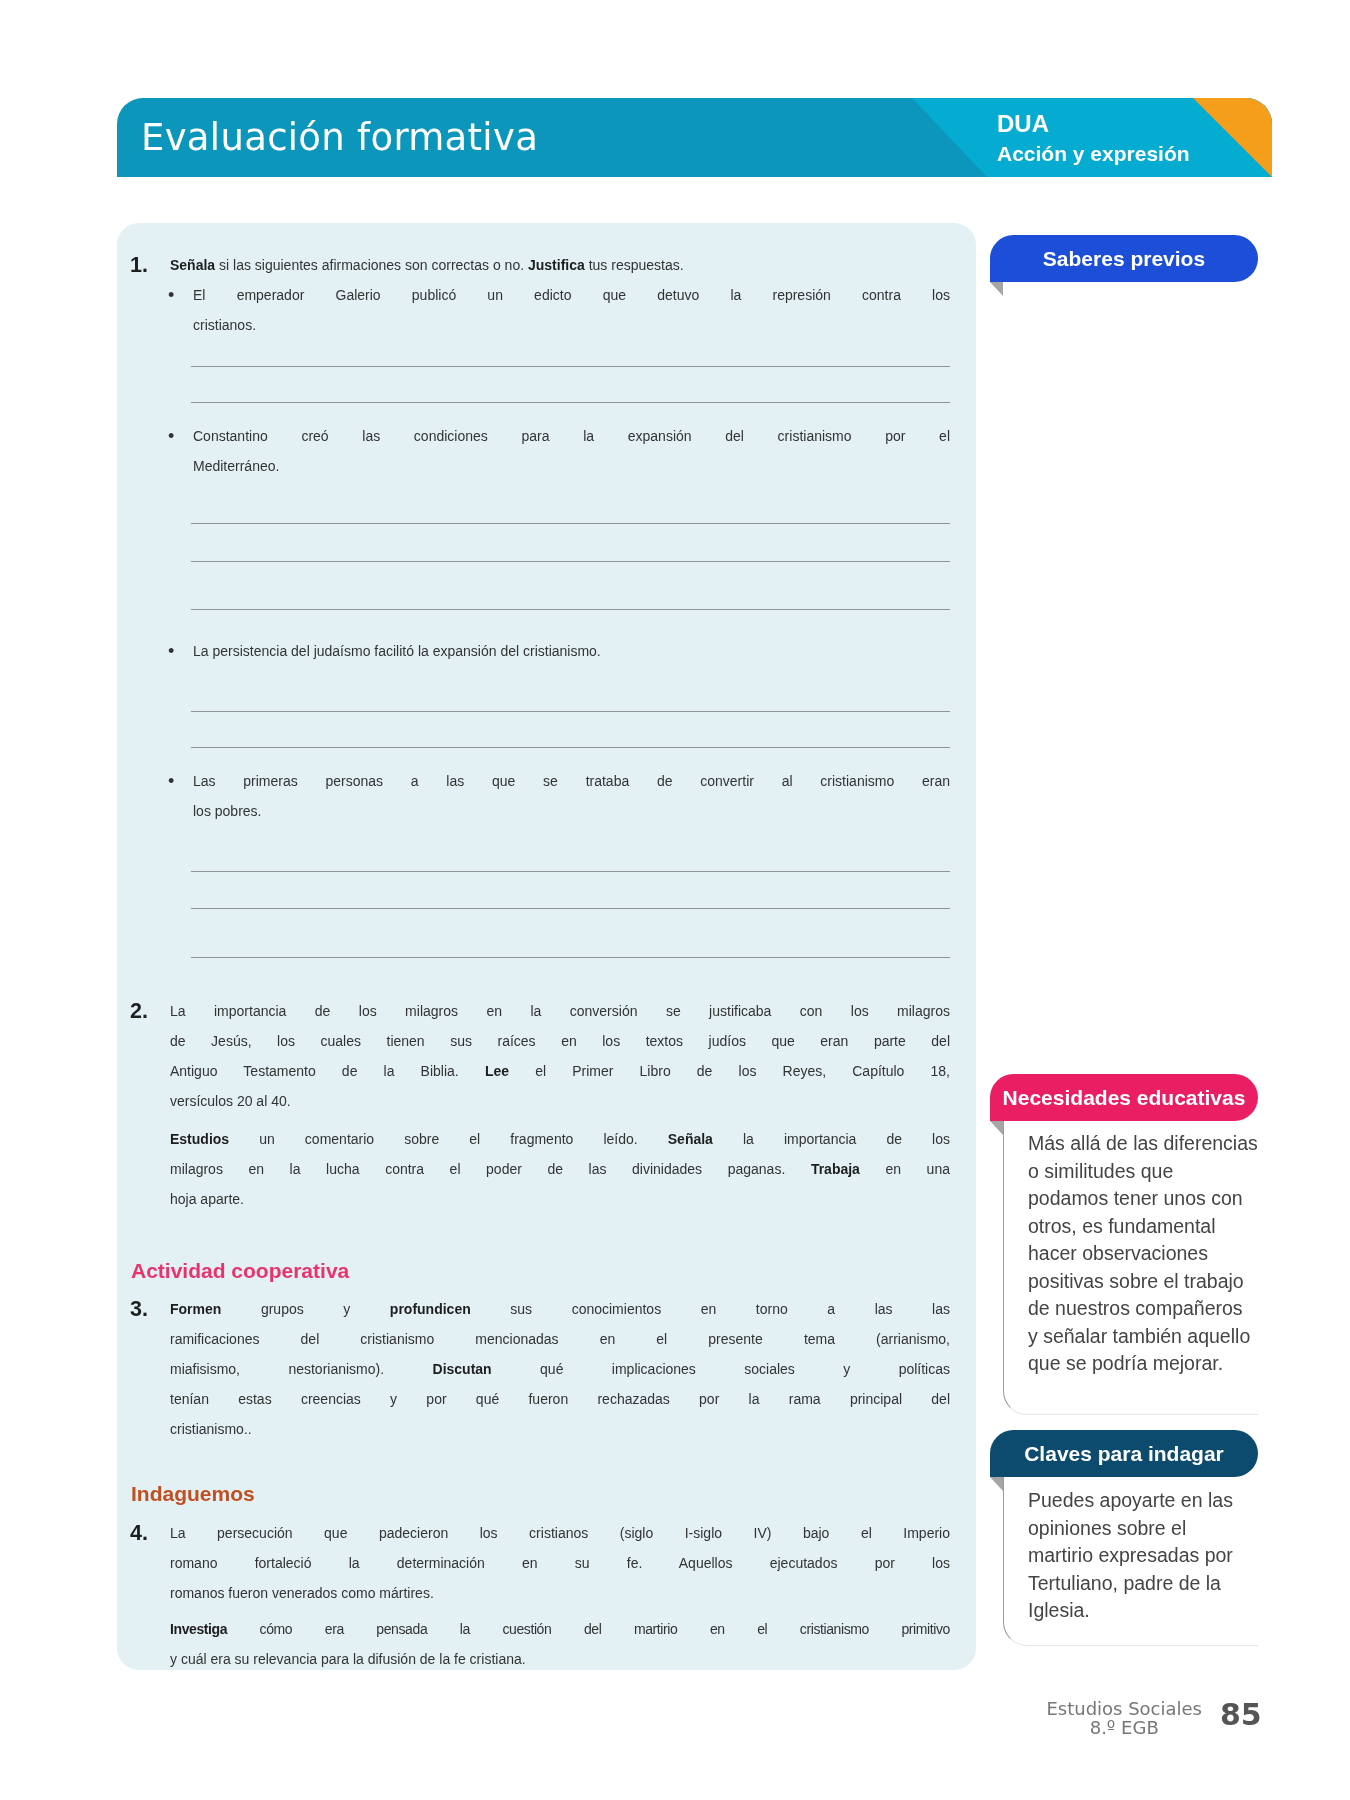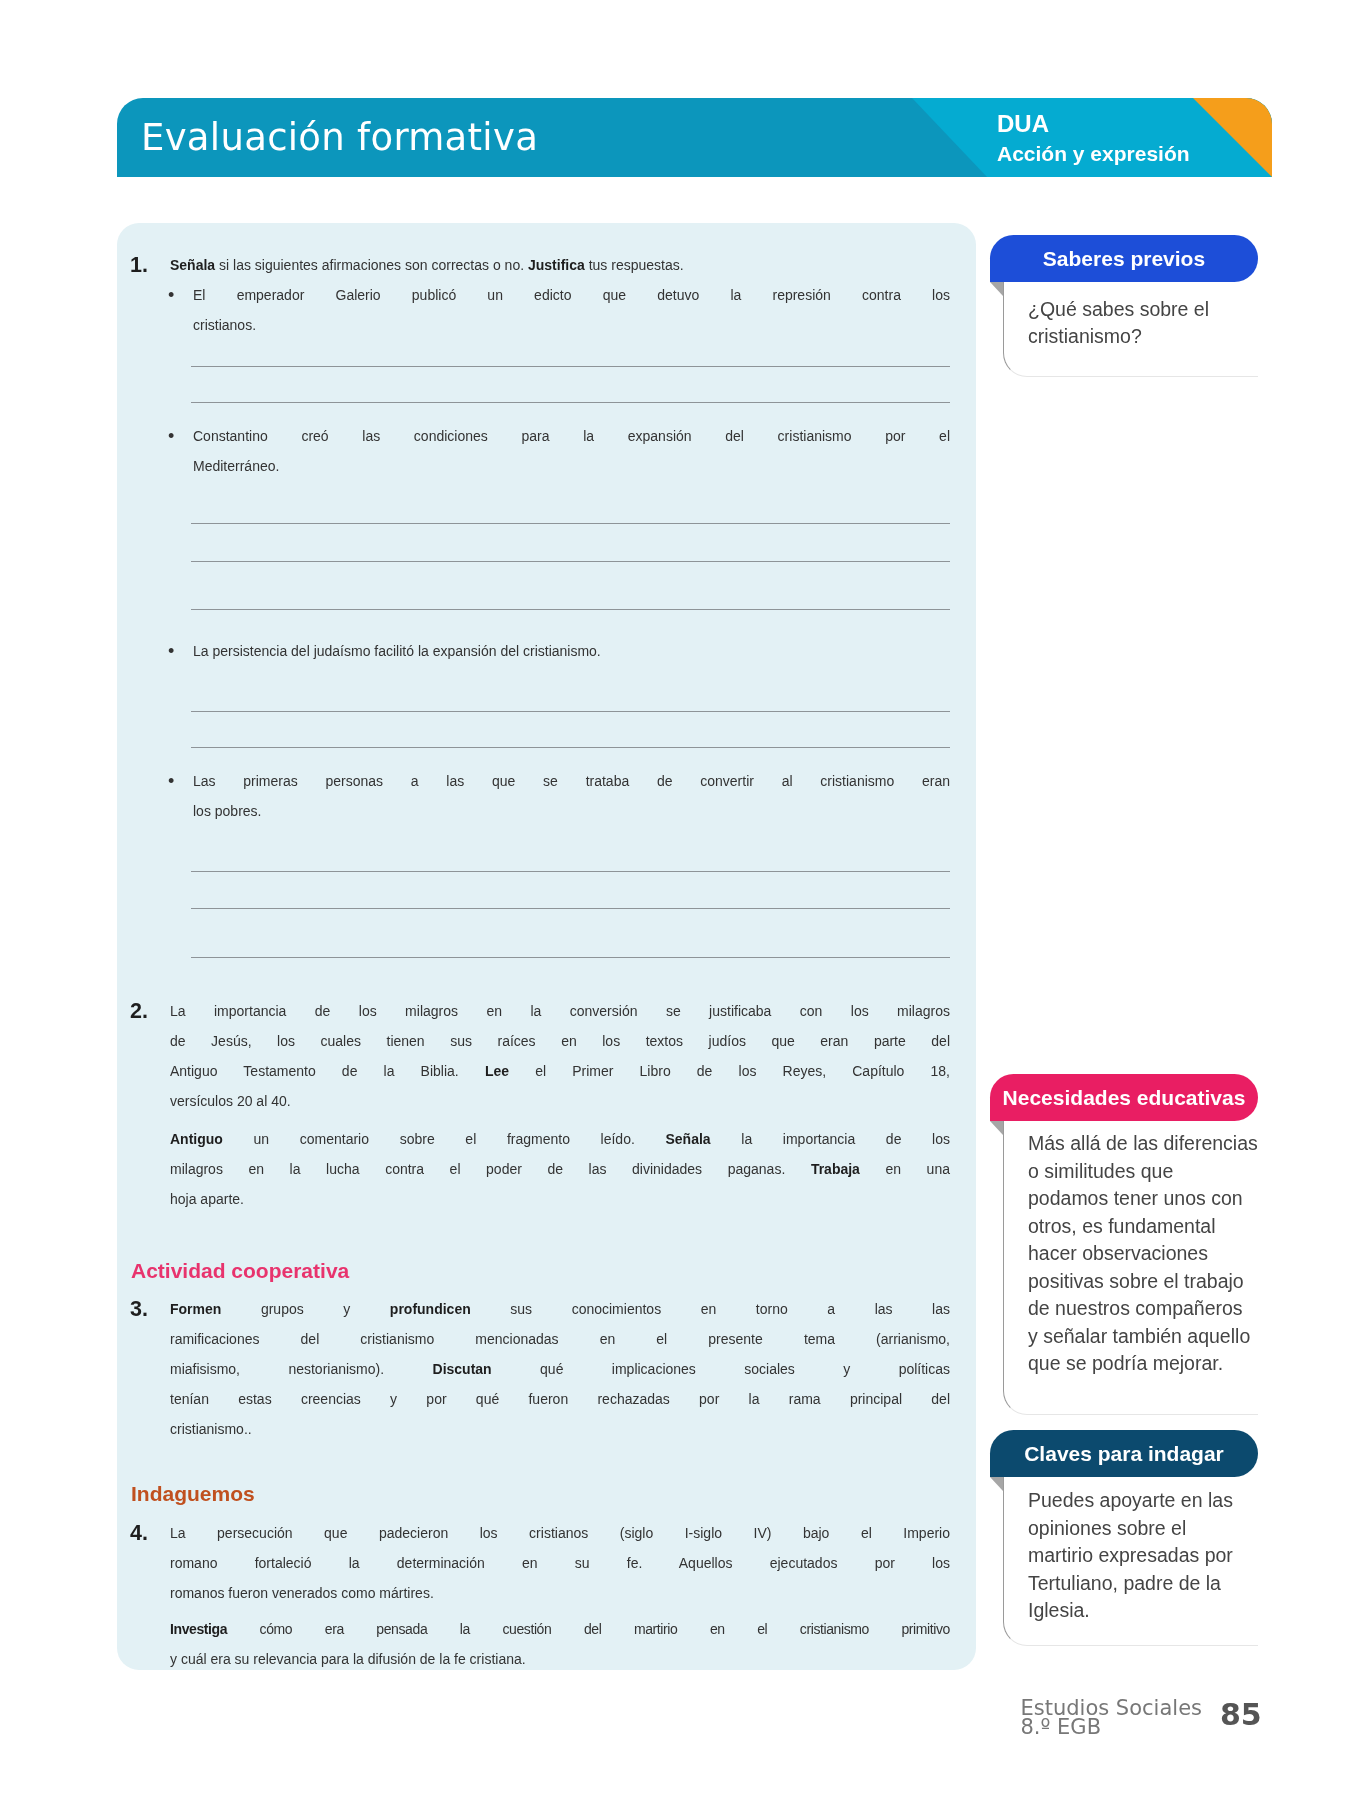--- a/index.html
+++ b/index.html
@@ -29,21 +29,21 @@
   .sechead { position:absolute; left:131px; font-size:21px; font-weight:bold; line-height:30px; }
   
   .card { position:absolute; left:990px; width:268px; }
   .card-head { position:absolute; left:0; top:0; width:268px; height:47px; border-radius:24px 24px 24px 0;
                color:#fff; font-weight:bold; font-size:21px; text-align:center; line-height:47px; }
   .card-fold { position:absolute; left:0; top:47px; width:0; height:0;
                border-top:14px solid rgba(0,0,0,0.35); border-left:13px solid transparent; }
   .card-body { position:absolute; left:13px; top:47px; width:254px; border-left:1.5px solid #9a9a9a;
                border-bottom:1.5px solid #e6e6e6; border-bottom-left-radius:24px; background:#fff; }
   .card-text { position:absolute; left:24px; font-size:19.5px; line-height:27.5px; color:#444; white-space:nowrap; }
-  .footer-subj { position:absolute; right:148px; top:1699px; font-size:21px; color:#777; text-align:left; line-height:19px;
+  .footer-subj { position:absolute; right:148px; top:1699px; font-size:18px; color:#777; text-align:center; line-height:19px;
                  font-family:"DejaVu Sans", sans-serif; }
   .footer-page { position:absolute; left:1220px; top:1697px; font-size:30px; font-weight:bold; color:#555;
                  font-family:"DejaVu Sans", sans-serif; }
 </style>
 </head>
 <body>
 
 <div class="abs banner">
   <div class="banner-light"></div>
   <div class="banner-orange"></div>
@@ -80,45 +80,41 @@
 <div class="txt" style="left:193px;top:796px">los pobres.</div>
 <div class="ans" style="top:871px"></div>
 <div class="ans" style="top:908px"></div>
 <div class="ans" style="top:957px"></div>
 
 <div class="num" style="top:996px">2.</div>
 <div class="txt just" style="left:170px;top:996px;width:780px">La importancia de los milagros en la conversión se justificaba con los milagros</div>
 <div class="txt just" style="left:170px;top:1026px;width:780px">de Jesús, los cuales tienen sus raíces en los textos judíos que eran parte del</div>
 <div class="txt just" style="left:170px;top:1056px;width:780px"><span>Antiguo Testamento de la Biblia. </span><b>Lee</b><span> el Primer Libro de los Reyes, Capítulo 18,</span></div>
 <div class="txt" style="left:170px;top:1086px">versículos 20 al 40.</div>
-<div class="txt just" style="left:170px;top:1124px;width:780px"><b>Antiguo</b><span> un comentario sobre el fragmento leído. </span><b>Señala</b><span> la importancia de los</span></div>
+<div class="txt just" style="left:170px;top:1124px;width:780px"><b>Estudios</b><span> un comentario sobre el fragmento leído. </span><b>Señala</b><span> la importancia de los</span></div>
 <div class="txt just" style="left:170px;top:1154px;width:780px"><span>milagros en la lucha contra el poder de las divinidades paganas. </span><b>Trabaja</b><span> en una</span></div>
 <div class="txt" style="left:170px;top:1184px">hoja aparte.</div>
 
 <div class="sechead" style="top:1256px;color:#e8336d">Actividad cooperativa</div>
 <div class="num" style="top:1294px">3.</div>
 <div class="txt just" style="left:170px;top:1294px;width:780px"><b>Formen</b><span> grupos y </span><b>profundicen</b><span> sus conocimientos en torno a las las</span></div>
 <div class="txt just" style="left:170px;top:1324px;width:780px">ramificaciones del cristianismo mencionadas en el presente tema (arrianismo,</div>
 <div class="txt just" style="left:170px;top:1354px;width:780px"><span>miafisismo, nestorianismo). </span><b>Discutan</b><span> qué implicaciones sociales y políticas</span></div>
 <div class="txt just" style="left:170px;top:1384px;width:780px">tenían estas creencias y por qué fueron rechazadas por la rama principal del</div>
 <div class="txt" style="left:170px;top:1414px">cristianismo..</div>
 
 <div class="sechead" style="top:1479px;color:#c0501f">Indaguemos</div>
 <div class="num" style="top:1518px">4.</div>
 <div class="txt just" style="left:170px;top:1518px;width:780px">La persecución que padecieron los cristianos (siglo I-siglo IV) bajo el Imperio</div>
 <div class="txt just" style="left:170px;top:1548px;width:780px">romano fortaleció la determinación en su fe. Aquellos ejecutados por los</div>
 <div class="txt" style="left:170px;top:1578px">romanos fueron venerados como mártires.</div>
 <div class="txt just" style="left:170px;top:1614px;width:780px;letter-spacing:-0.4px"><b>Investiga</b><span> cómo era pensada la cuestión del martirio en el cristianismo primitivo</span></div>
 <div class="txt" style="left:170px;top:1644px">y cuál era su relevancia para la difusión de la fe cristiana.</div>
 
 <div class="card" style="top:235px;height:142px">
-  <div class="card-body" style="height:94px">
-    <div class="card-text" style="top:14px">¿Qué sabes sobre el</div>
-    <div class="card-text" style="top:41px">cristianismo?</div>
-  </div>
   <div class="card-head" style="background:#1d4ed8">Saberes previos</div>
   <div class="card-fold"></div>
 </div>
 
 <div class="card" style="top:1074px;height:340px">
   <div class="card-body" style="height:293px">
     <div class="card-text" style="top:9px">Más allá de las diferencias</div>
     <div class="card-text" style="top:36.5px">o similitudes que</div>
     <div class="card-text" style="top:64px">podamos tener unos con</div>
     <div class="card-text" style="top:91.5px">otros, es fundamental</div>

